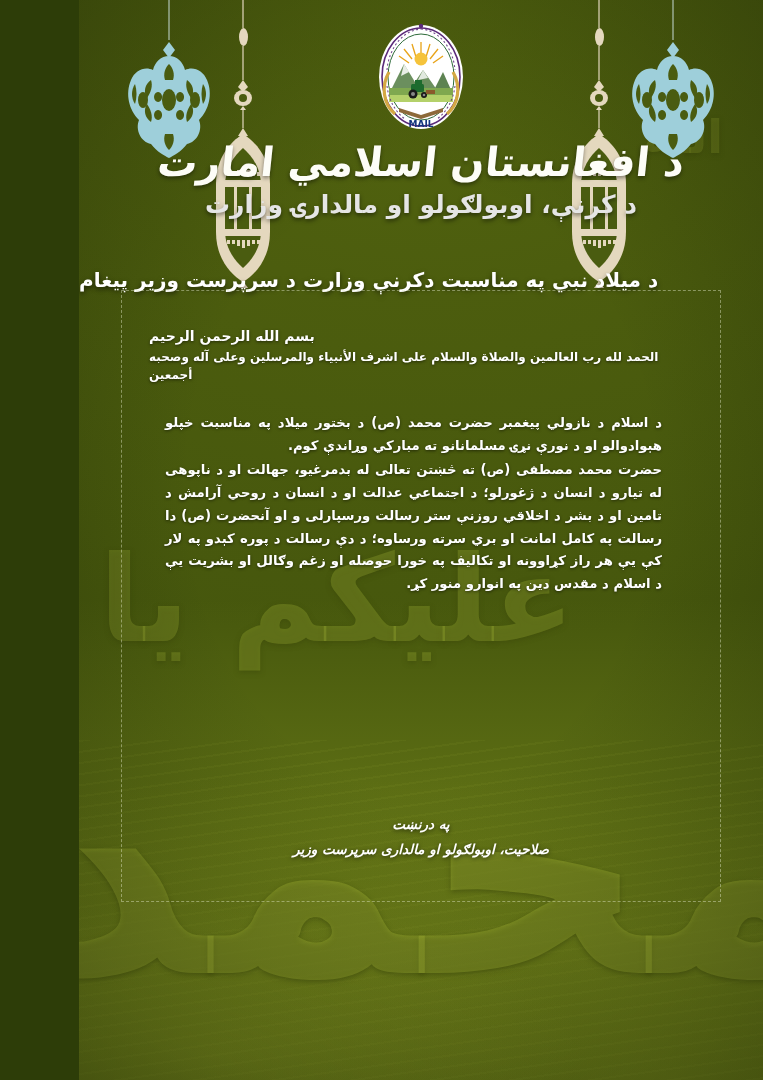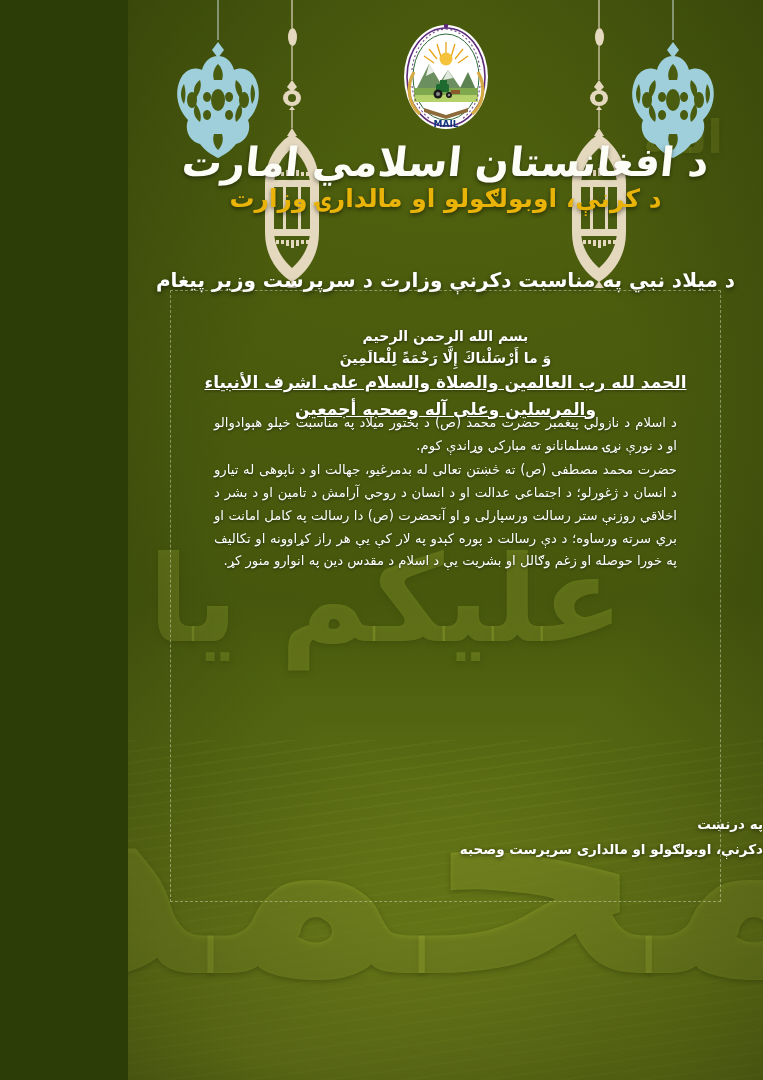--- a/index.html
+++ b/index.html
@@ -2,21 +2,21 @@
 <html lang="ps" dir="rtl"><head>
 <meta charset="utf-8">
 <title>MAIL Message Poster</title>
 <style>
   html,body{margin:0;padding:0;background:#2d3d08;}
   *{box-sizing:border-box;}
   body{font-family:"DejaVu Sans","Liberation Sans",sans-serif;}
 
   .poster{
     position:relative;
-    width:635px;height:1080px;
+    width:684px;height:1080px;
     overflow:hidden;
     background:#4a5c10;
   }
 
   
   .bg-base{
     position:absolute;inset:0;
     background:
       radial-gradient(ellipse 120% 60% at 50% 0%, #53650f 0%, #4c5d0e 45%, #46570d 100%);
   }
@@ -91,70 +91,72 @@
     text-align:center;
   }
   .calligraphy-title{
     font-size:40px;font-weight:700;color:#fdfdf7;
     letter-spacing:1px;line-height:1.1;
     text-shadow:0 2px 4px rgba(0,0,0,.45);
     font-family:"DejaVu Sans","Liberation Sans",sans-serif;
     transform:skewX(-6deg);
   }
   .ministry-name{
-    font-size:25px;font-weight:700;color:#eab308;
+    margin-top:6px;
+    font-size:25px;font-weight:700;color:#e5e5e5;
     text-shadow:0 2px 4px rgba(0,0,0,.5);
   }
 
   
   .frame{
     position:absolute;
     left:42px;top:290px;right:42px;bottom:178px;
     border:1px dashed rgba(225,232,200,.45);
     pointer-events:none;
   }
 
   
   .msg-title{
     position:absolute;top:268px;left:0;right:0;
-    text-align:center;
+    text-align:left;
     font-size:20px;font-weight:700;color:#ffffff;
     text-shadow:0 2px 5px rgba(0,0,0,.6);
   }
 
   
   .arabic{
     position:absolute;left:70px;right:70px;top:326px;
-    text-align:center;color:#ffffff;
+    text-align:left;color:#ffffff;
     text-shadow:0 1px 3px rgba(0,0,0,.55);
   }
   .arabic .l1{font-size:14px;font-weight:700;line-height:1.55;}
   .arabic .l2{font-size:14px;font-weight:700;line-height:1.55;}
-  .arabic .l3{font-size:17px;font-weight:700;line-height:1.55;text-decoration:underline;}
+  .arabic .l3{font-size:12px;font-weight:700;line-height:1.55;}
 
   
   .body-text{
     position:absolute;left:86px;right:86px;top:412px;
     color:#ffffff;
     text-align:justify;
     text-justify:inter-word;
     text-shadow:0 1px 3px rgba(0,0,0,.55);
   }
   .body-text p{
-    margin:0 0 2px 0;
+    margin:0 15px 2px 0;
     font-size:13.2px;
-    font-weight:400;
+    font-weight:700;
     line-height:1.72;
   }
 
   
   .signature{
     position:absolute;left:0;right:0;top:812px;
-    text-align:right;color:#ffffff;
+    text-align:center;color:#ffffff;
     text-shadow:0 1px 4px rgba(0,0,0,.6);
+    font-style:italic;
   }
   .signature div{font-size:13.5px;font-weight:700;line-height:1.85;}
 </style>
 </head>
 <body>
 
 <div class="poster">
 
   <div class="bg-base"></div>
   <div class="bg-dune"></div>
@@ -345,27 +347,26 @@
     <div class="calligraphy-title">د افغانستان اسلامي امارت</div>
     <div class="ministry-name">د کرنې، اوبولګولو او مالدارۍ وزارت</div>
   </div>
 
   <div class="msg-title">د میلاد نبي په مناسبت دکرنې وزارت د سرپرست وزیر پیغام</div>
 
   <div class="frame"></div>
 
   <div class="arabic">
     <div class="l1">بسم الله الرحمن الرحیم</div>
-    <div class="l2">وَ ما أَرْسَلْناكَ إِلَّا رَحْمَةً لِلْعالَمِينَ</div>
     <div class="l3">الحمد لله رب العالمين والصلاة والسلام على اشرف الأنبياء والمرسلين وعلى آله وصحبه أجمعين</div>
   </div>
 
   <div class="body-text">
     <p>د اسلام د نازولي پیغمبر حضرت محمد (ص) د بختور میلاد په مناسبت خپلو هېوادوالو او د نورې نړۍ مسلمانانو ته مبارکي وړاندې کوم.</p>
     <p>حضرت محمد مصطفی (ص) ته څښتن تعالی له بدمرغیو، جهالت او د ناپوهی له تیارو د انسان د ژغورلو؛ د اجتماعي عدالت او د انسان د روحي آرامش د تامین او د بشر د اخلاقي روزنې ستر رسالت ورسپارلی و او آنحضرت (ص) دا رسالت په کامل امانت او بري سرته ورساوه؛ د دې رسالت د پوره کېدو په لار کې یې هر راز کړاوونه او تکالیف په خورا حوصله او زغم وګالل او بشریت یې د اسلام د مقدس دین په انوارو منور کړ.</p>
   </div>
 
   <div class="signature">
     <div>په درنښت</div>
-    <div>دکرنې، اوبولګولو او مالداری سرپرست وصحبه</div>
+    <div>صلاحیت، اوبولګولو او مالداری سرپرست وزیر</div>
   </div>
 
 </div>
 
 </body></html>

